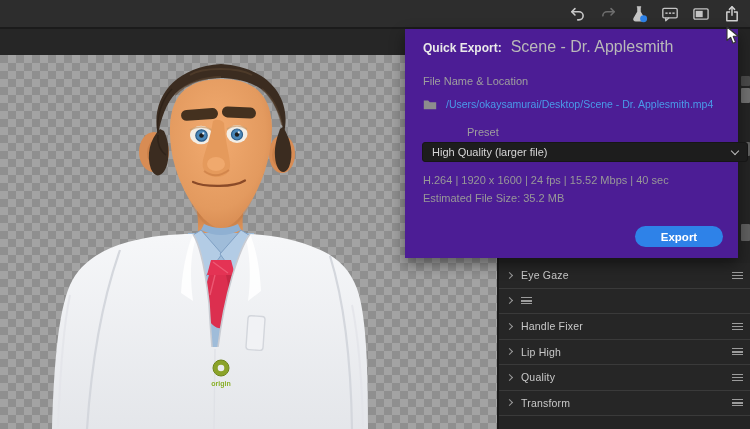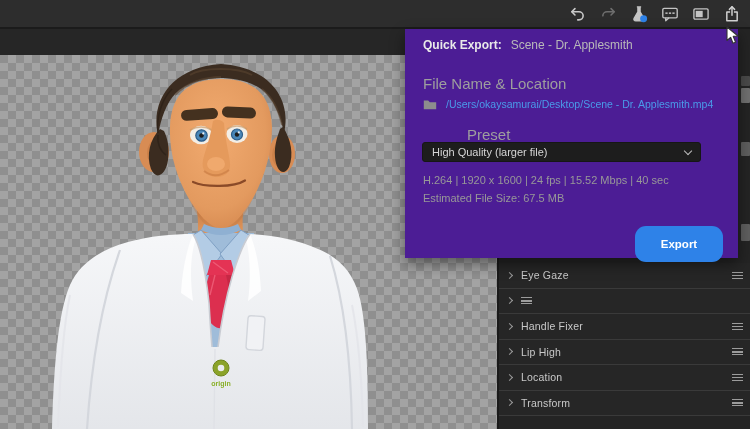--- a/index.html
+++ b/index.html
@@ -34,35 +34,35 @@
   .hamburger { width:11px; height:7px; border-top:1.5px solid #9c9c9c; border-bottom:1.5px solid #9c9c9c;
                position:relative; flex:none; margin-right:-28px; }
   .hamburger::after { content:""; position:absolute; left:0; right:0; top:2.2px; height:1.5px; background:#9c9c9c; }
   .edge-frag { position:absolute; width:9px; border-radius:1px; }
 
   
   .popup { position:absolute; left:405px; top:29px; width:333px; height:229px;
            background:#4c1d95; box-shadow:0 6px 14px rgba(0,0,0,.45); }
   .qe-title-row { position:absolute; left:18px; top:9px; display:flex; gap:9px; align-items:baseline; }
   .qe-title { color:#e9e9e9; font-size:12px; font-weight:bold; }
-  .qe-scene { color:#b9b9b9; font-size:12px; }
-  .qe-section { position:absolute; left:18px; color:#9e9e9e; font-size:15px; }
+  .qe-scene { color:#b9b9b9; font-size:16px; }
+  .qe-section { position:absolute; left:18px; color:#9e9e9e; font-size:11px; }
   .qe-file-label { top:46px; }
   .qe-path-row { position:absolute; left:18px; top:69px; display:flex; align-items:center; gap:9px; }
   .qe-path { color:#4a9bea; font-size:10.5px; cursor:pointer; }
   .qe-preset-label { top:97px;margin-left:44px; }
-  .qe-dropdown { position:absolute; left:17px; top:113px; width:279px; height:20px;
+  .qe-dropdown { position:absolute; left:17px; top:113px; width:326px; height:20px;
                  background:#1d1d1d; border:1px solid #161616; border-radius:3px;
                  display:flex; align-items:center; padding:0 9px; }
   .qe-dropdown .val { color:#d6d6d6; font-size:11px; flex:1; }
   .dd-chev { width:6px; height:6px; border-right:1.5px solid #bdbdbd; border-top:1.5px solid #bdbdbd;
              transform:rotate(135deg); margin-top:-3px; }
   .qe-specs  { top:145px; color:#989898; font-size:11px; }
   .qe-size   { top:163px; color:#989898; font-size:11px; }
-  .qe-export { position:absolute; left:230px; top:197px; width:88px; height:36px;
+  .qe-export { position:absolute; left:230px; top:197px; width:88px; height:21px;
                background:#2e82e8; border:none; border-radius:11px; color:#fff;
                font-size:11.5px; font-weight:bold; font-family:"Liberation Sans",sans-serif; cursor:pointer; }
 
   
   .cursor { position:absolute; left:726px; top:26px; z-index:60; }
 </style>
 </head>
 <body>
 
 <div id="app">
@@ -230,21 +230,21 @@
         <span class="prop-label">Handle Fixer</span>
         <span class="hamburger"></span>
       </div>
       <div class="prop-row">
         <span class="chev"></span>
         <span class="prop-label">Lip High</span>
         <span class="hamburger"></span>
       </div>
       <div class="prop-row">
         <span class="chev"></span>
-        <span class="prop-label">Location</span>
+        <span class="prop-label">Quality</span>
         <span class="hamburger"></span>
       </div>
       <div class="prop-row">
         <span class="chev"></span>
         <span class="prop-label">Transform</span>
         <span class="hamburger"></span>
       </div>
     </div>
   </div>
 
@@ -264,21 +264,21 @@
     </div>
 
     <div class="qe-section qe-preset-label">Preset</div>
 
     <div class="qe-dropdown">
       <span class="val">High Quality (larger file)</span>
       <span class="dd-chev"></span>
     </div>
 
     <div class="qe-section qe-specs">H.264 | 1920 x 1600 | 24 fps | 15.52 Mbps | 40 sec</div>
-    <div class="qe-section qe-size">Estimated File Size: 67.5 MB</div>
+    <div class="qe-section qe-size">Estimated File Size: 35.2 MB</div>
 
     <button class="qe-export">Export</button>
   </div>
 
   <div class="cursor">
     <svg width="14" height="19" viewBox="0 0 14 19">
       <polygon points="1,1 1,14.5 4.6,11.3 7,17.3 9.6,16.2 7.2,10.4 12,10 " fill="#ffffff" stroke="#333333" stroke-width="1.1" stroke-linejoin="round"></polygon>
     </svg>
   </div>
 

